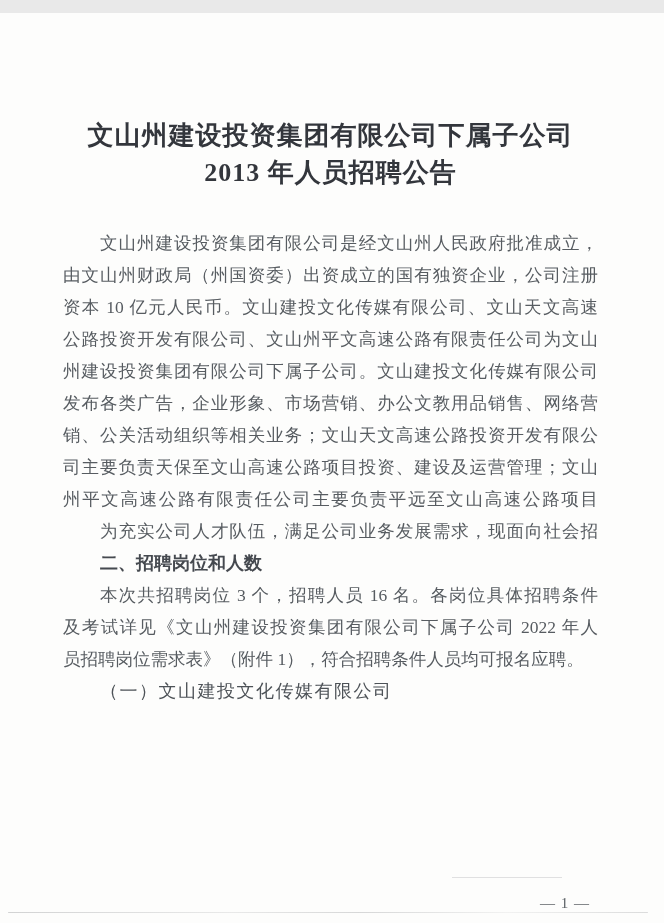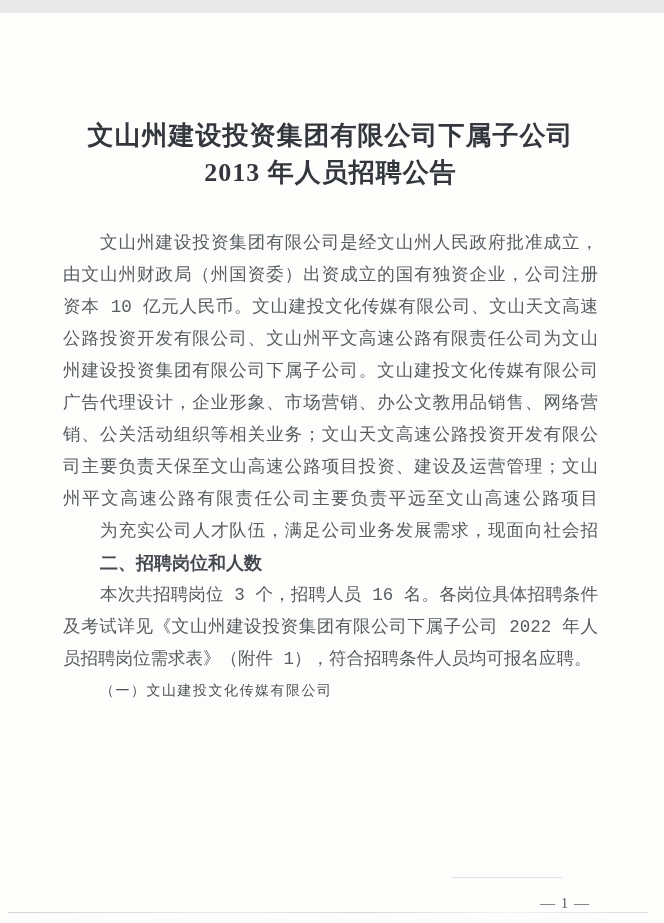--- a/index.html
+++ b/index.html
@@ -26,34 +26,34 @@
   }
   .doc-body { margin-top: 36px; }
   .blk .ln {
     line-height: 32px;
     text-align: justify;
     text-align-last: justify;
   }
   .blk .ln.final { text-align-last: left; }
   .blk .ln.first { text-indent: 37px; }
   .paragraph {
-    font-family: Liberation Mono, monospace;
+    font-family: Liberation Serif, serif;
     font-size: 17.5px;
     color: #575c61;
   }
   .heading {
     font-family: "Liberation Sans", "DejaVu Sans", sans-serif;
     font-weight: 700;
     font-size: 18px;
     color: #45494f;
   }
   .heading .ln { text-align-last: left; }
   .kai-heading {
     font-family: "Liberation Serif", "DejaVu Serif", serif;
-    font-size: 14px;
+    font-size: 18px;
     font-weight: 500;
     color: #4d5257;
     letter-spacing: 1.5px;
   }
   .kai-heading .ln { text-align-last: left; }
   .page-number {
     position: absolute;
     top: 882px;
     left: 540px;
     font-family: "Liberation Serif", "DejaVu Serif", serif;
@@ -94,21 +94,21 @@
     <div class="title-line">2013 年人员招聘公告</div>
   </h1>
 
   <div class="doc-body">
       <div class="blk paragraph">
         <div class="ln first">文山州建设投资集团有限公司是经文山州人民政府批准成立，</div>
         <div class="ln">由文山州财政局（州国资委）出资成立的国有独资企业，公司注册</div>
         <div class="ln">资本 10 亿元人民币。文山建投文化传媒有限公司、文山天文高速</div>
         <div class="ln">公路投资开发有限公司、文山州平文高速公路有限责任公司为文山</div>
         <div class="ln">州建设投资集团有限公司下属子公司。文山建投文化传媒有限公司</div>
-        <div class="ln">广告代理设计，企业形象、市场营销、办公文教用品销售、网络营</div>
+        <div class="ln">发布各类广告，企业形象、市场营销、办公文教用品销售、网络营</div>
         <div class="ln">销、公关活动组织等相关业务；文山天文高速公路投资开发有限公</div>
         <div class="ln">司主要负责天保至文山高速公路项目投资、建设及运营管理；文山</div>
         <div class="ln">州平文高速公路有限责任公司主要负责平远至文山高速公路项目</div>
       </div>
       <div class="blk paragraph">
         <div class="ln first">为充实公司人才队伍，满足公司业务发展需求，现面向社会招</div>
       </div>
       <div class="blk heading">
         <div class="ln first final">二、招聘岗位和人数</div>
       </div>

